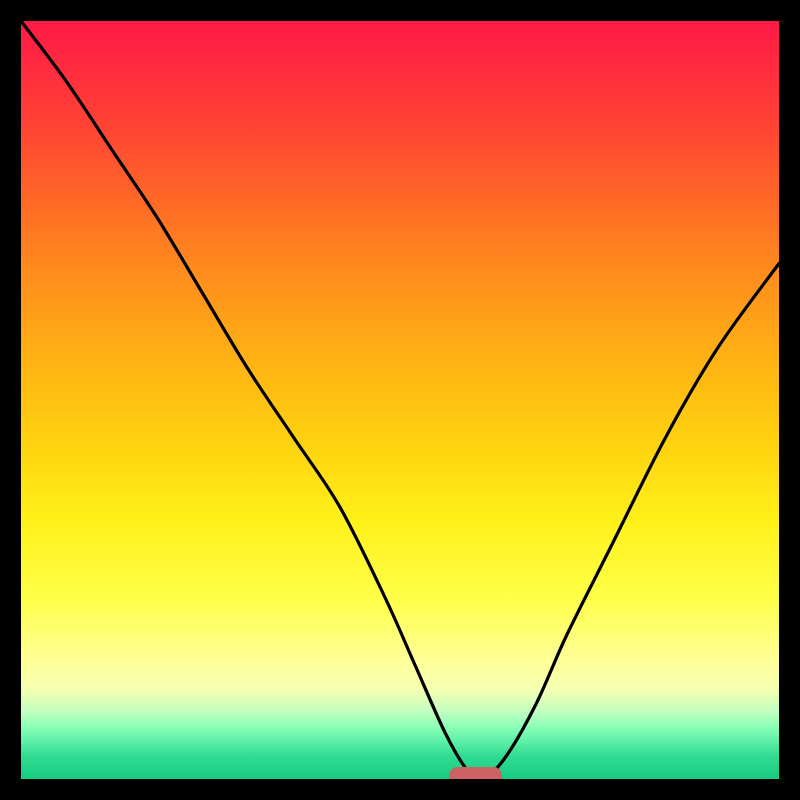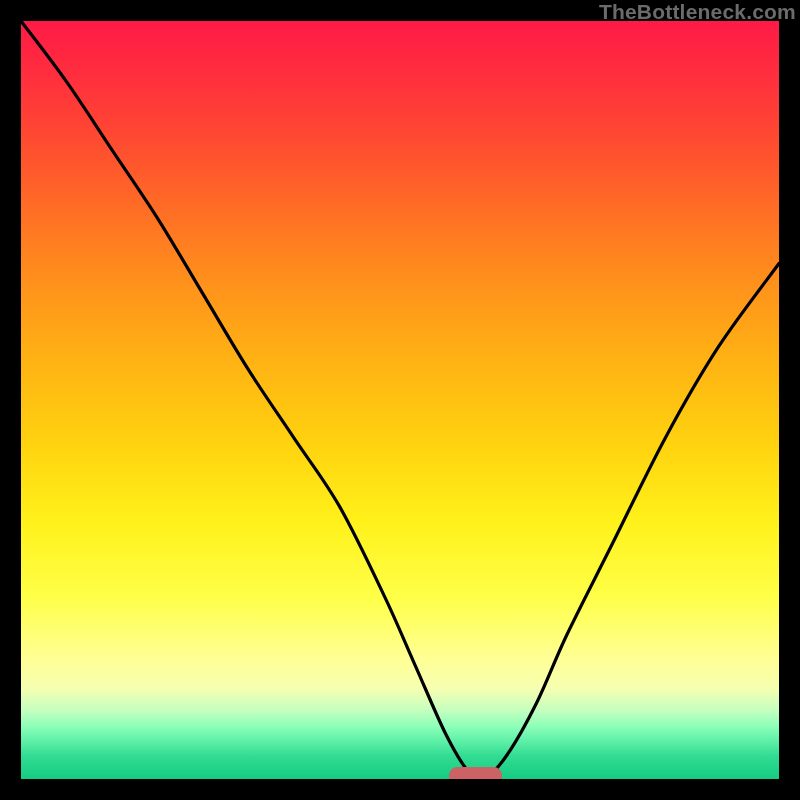--- a/index.html
+++ b/index.html
@@ -81,14 +81,13 @@
 <body>
 
 <div class="frame">
   <div class="plot-area">
     <div class="gradient-bg"></div>
     <svg class="curve" viewBox="0 0 758 758" preserveAspectRatio="none">
       <path id="curve-path" fill="none" stroke="#000" stroke-width="3.2" stroke-linecap="round" stroke-linejoin="round" d="M 0.00 0.00 C 7.58 10.11, 30.32 39.16, 45.48 60.64 C 60.64 82.12, 75.80 106.12, 90.96 128.86 C 106.12 151.60, 121.28 173.08, 136.44 197.08 C 151.60 221.08, 166.76 247.61, 181.92 272.88 C 197.08 298.15, 212.24 324.68, 227.40 348.68 C 242.56 372.68, 257.72 394.16, 272.88 416.90 C 288.04 439.64, 303.20 458.59, 318.36 485.12 C 333.52 511.65, 351.21 549.55, 363.84 576.08 C 376.47 602.61, 384.05 621.56, 394.16 644.30 C 404.27 667.04, 415.64 694.83, 424.48 712.52 C 433.32 730.21, 440.90 742.84, 447.22 750.42 C 453.54 758.00, 456.06 760.53, 462.38 758.00 C 468.70 755.47, 476.28 747.89, 485.12 735.26 C 493.96 722.63, 505.33 702.41, 515.44 682.20 C 525.55 661.99, 533.13 640.51, 545.76 613.98 C 558.39 587.45, 574.82 555.87, 591.24 523.02 C 607.66 490.17, 626.61 449.75, 644.30 416.90 C 661.99 384.05, 678.41 355.00, 697.36 325.94 C 716.31 296.88, 747.89 256.46, 758.00 242.56"></path>
     </svg>
     <div id="min-marker" class="marker" style="left: 428.27px; top: 745.872px; width: 53.06px; height: 16.676px; border-radius: 8.338px;"></div>
   </div>
-  <div class="watermark">TheBottleneck.com</div>
 </div>
 
 </body></html>

